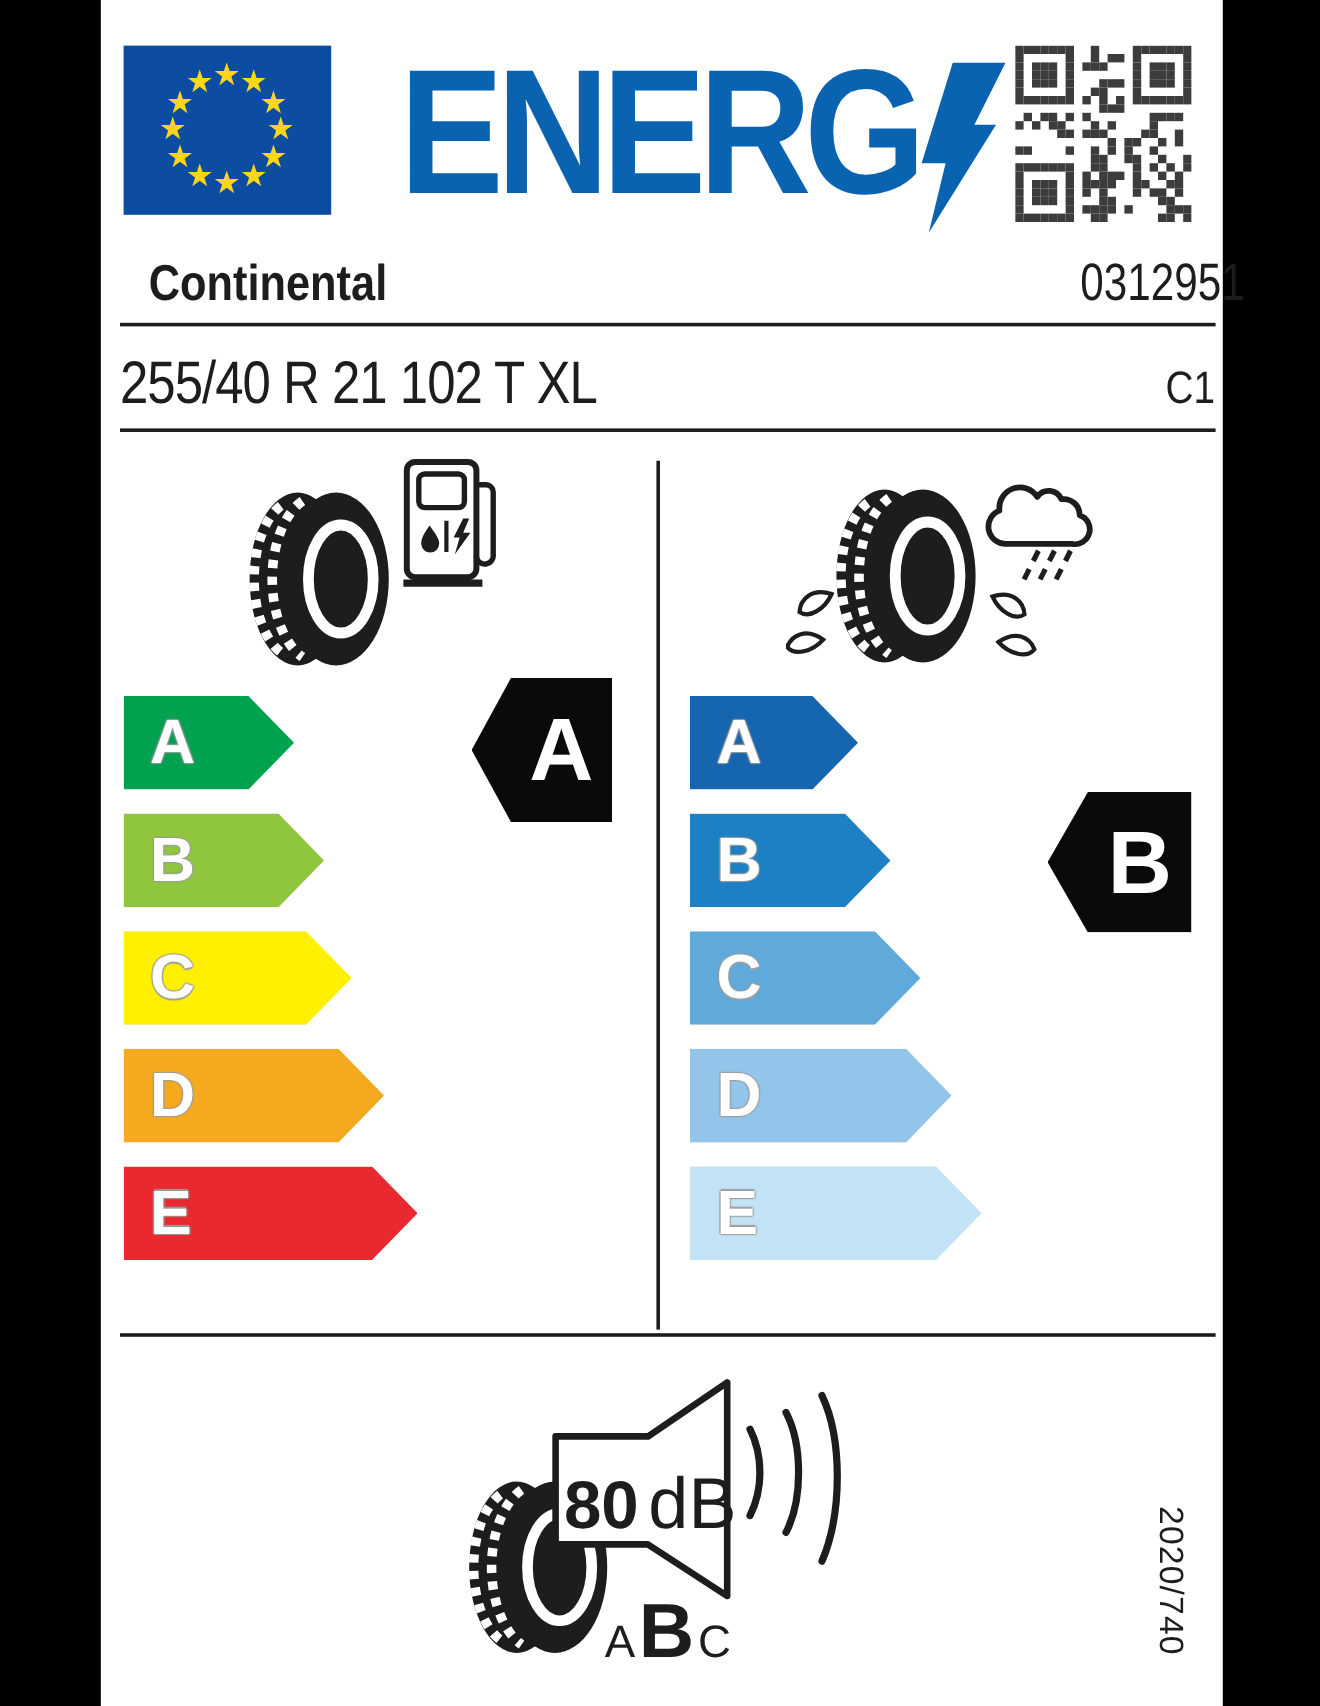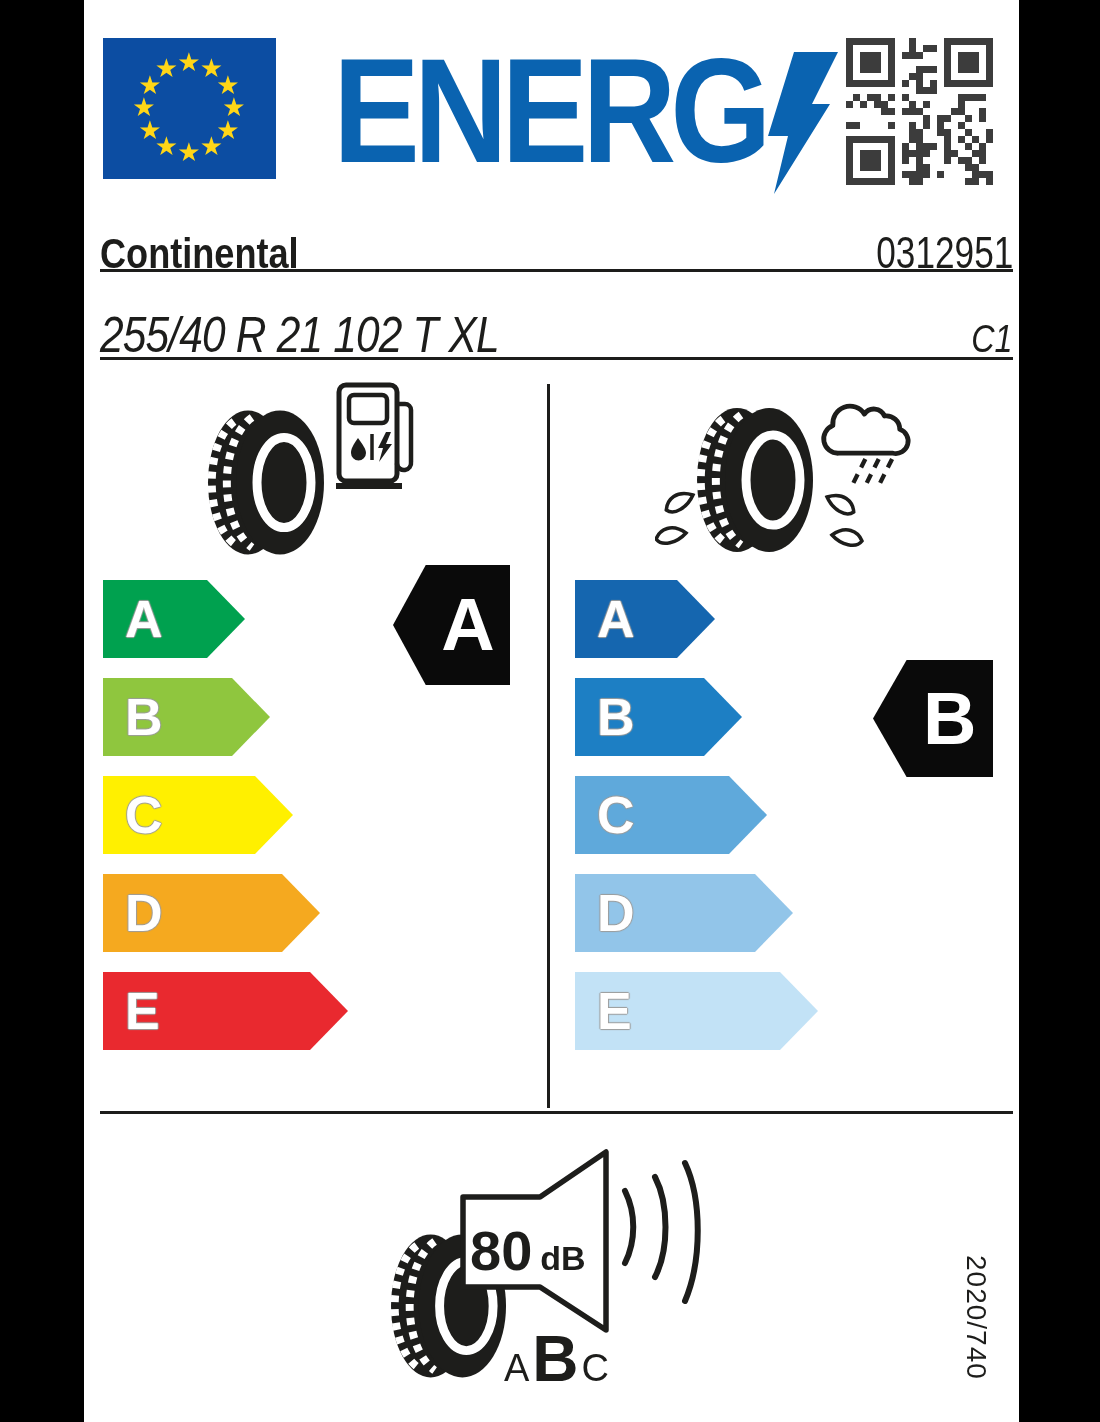--- a/index.html
+++ b/index.html
@@ -16,22 +16,22 @@
   
   .flag{position:absolute;left:103px;top:38px;width:173px;height:141px;background:var(--flag);}
   .flag .star{position:absolute;color:var(--star);font-size:26px;line-height:26px;width:26px;text-align:center;}
   .energ{position:absolute;left:333px;top:46px;font-size:148px;font-weight:700;color:var(--blue);
          letter-spacing:-7px;line-height:130px;transform:scaleX(.88);transform-origin:left top;white-space:nowrap;}
   .bolt{position:absolute;left:768px;top:52px;}
   .qr{position:absolute;left:846px;top:38px;}
 
   
   .textrow{position:absolute;left:100px;width:913px;display:flex;justify-content:space-between;align-items:baseline;}
-  .row1{top:228px;height:50px;line-height:50px;}
-  .row2{top:304px;height:62px;line-height:62px;font-style:italic;}
+  .row1{top:211px;height:50px;line-height:50px;margin-left:24px;}
+  .row2{top:288px;height:62px;line-height:62px;}
   .brand{font-size:42px;font-weight:700;transform:scaleX(.86);transform-origin:left center;display:inline-block;}
   .artnum{font-size:44px;font-weight:400;transform:scaleX(.8);transform-origin:right center;display:inline-block;}
   .desig{font-size:50px;font-weight:400;transform:scaleX(.85);transform-origin:left center;display:inline-block;letter-spacing:-1px;}
   .tclass{font-size:38px;font-weight:400;transform:scaleX(.85);transform-origin:right center;display:inline-block;}
   .rule{position:absolute;left:100px;width:913px;height:3px;background:var(--ink);}
   .rule.r1{top:269px;} .rule.r2{top:357px;} .rule.r3{top:1111px;}
   .divider{position:absolute;left:547px;top:384px;width:3px;height:724px;background:var(--ink);}
 
   
   .scale{position:absolute;top:580px;}
@@ -50,21 +50,21 @@
 
   
   .icon{position:absolute;}
   .stk{stroke:var(--ink);fill:none;}
   .fil{fill:var(--ink);}
   .wfil{fill:#fff;}
 
   
   .noise-db{position:absolute;left:470px;top:1218px;width:130px;display:flex;align-items:baseline;gap:8px;z-index:5;}
   .noise-db .val{font-size:56px;font-weight:700;}
-  .noise-db .unit{font-size:34px;font-weight:700;}
+  .noise-db .unit{font-size:60px;font-weight:400;}
   .noise-classes{position:absolute;left:504px;top:1322px;display:flex;align-items:baseline;gap:3px;z-index:5;}
   .noise-classes span{font-size:38px;font-weight:400;}
   .noise-classes span.rated{font-size:64px;font-weight:700;}
   .regulation{position:absolute;left:960px;top:1255px;height:145px;writing-mode:vertical-rl;
               font-size:28px;letter-spacing:1px;color:var(--ink);}
 </style>
 </head>
 <body>
 
 <div id="canvas">

